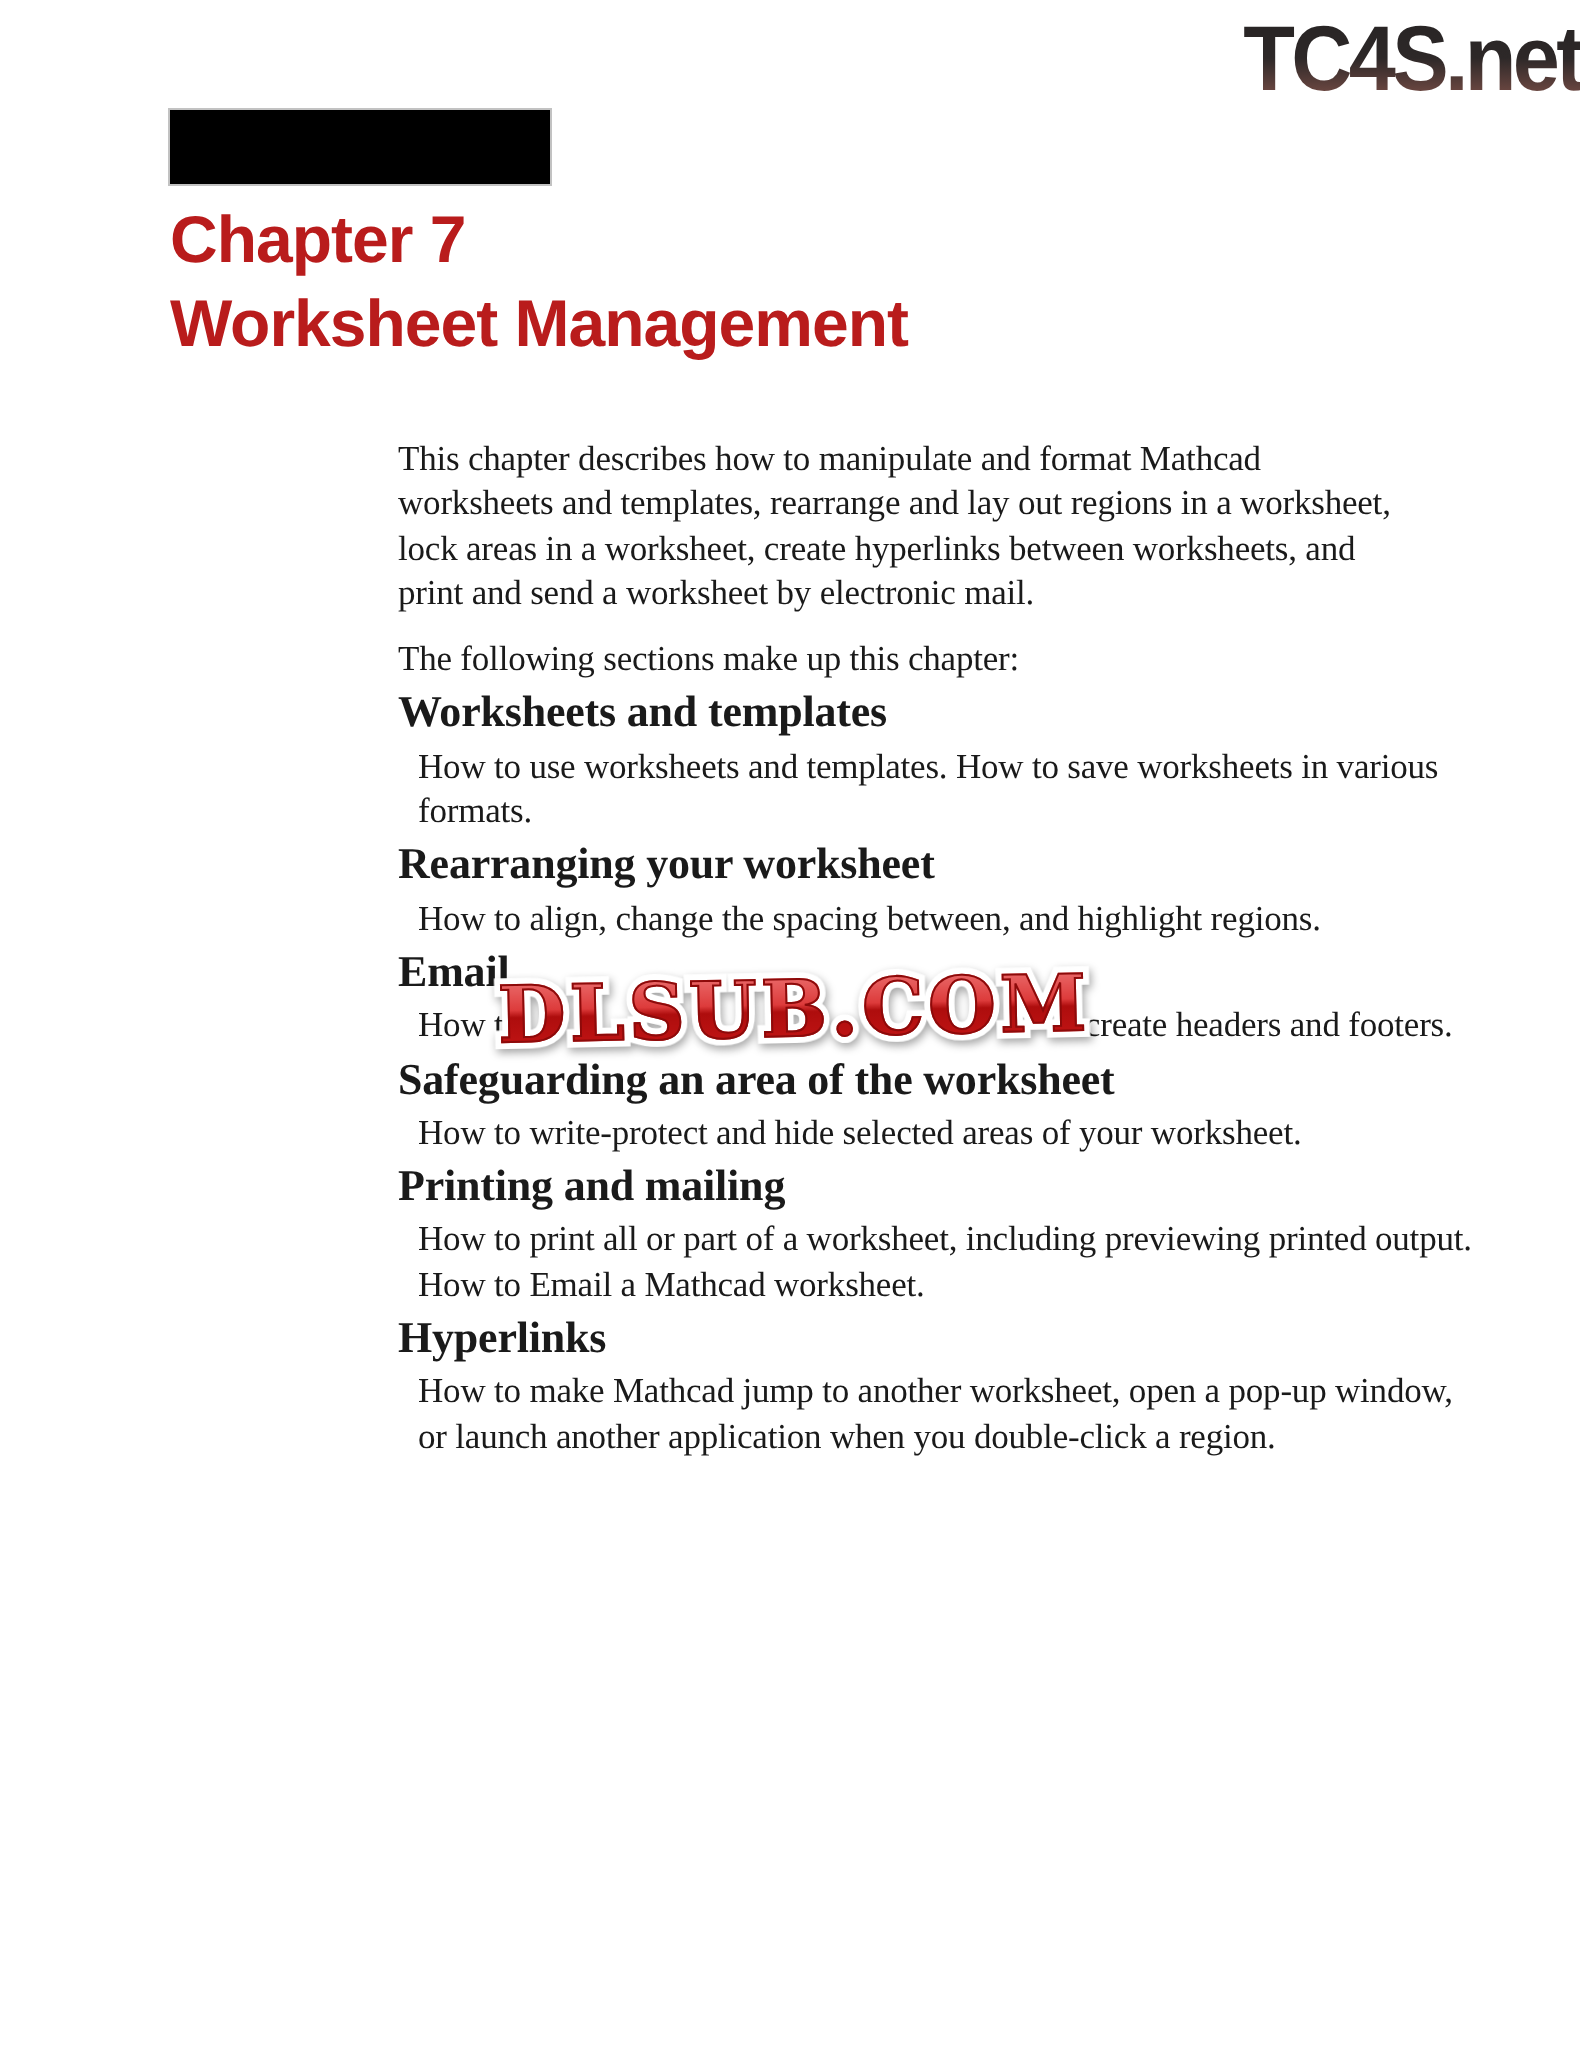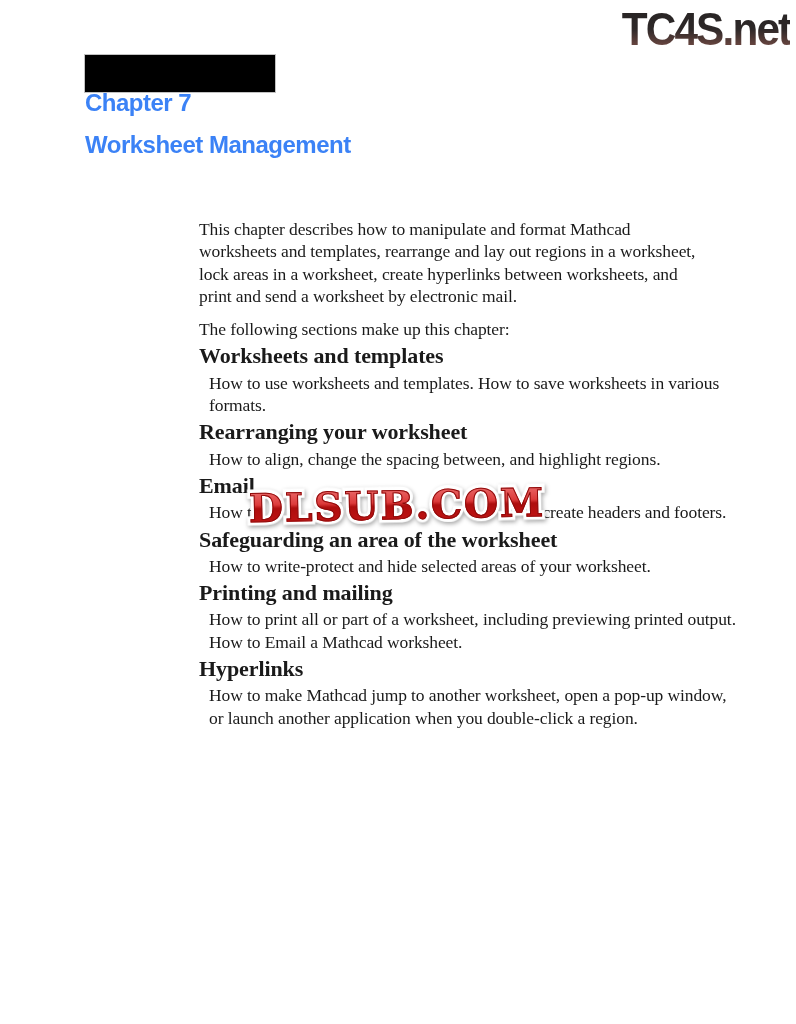--- a/index.html
+++ b/index.html
@@ -17,27 +17,27 @@
   
   .redaction-bar {
     position: absolute;
     left: 85px; top: 55px;
     width: 190px; height: 37px;
     background: #000;
     box-shadow: 0 0 0 1px #c2c2c2;
   }
   .chapter-heading {
     position: absolute;
-    left: 85px; top: 82px;
+    left: 85px; top: 99px;
     font-family: "Liberation Sans", sans-serif;
     font-weight: bold;
-    font-size: 24px;
+    font-size: 33px;
     line-height: 42px;
     letter-spacing: -0.5px;
-    color: #3b82f6;
+    color: #b91c1c;
     white-space: pre-line;
   }
 
   
   .content {
     position: absolute;
     left: 199px; top: 190px;
     width: 552px;
     font-size: 17.5px;
     line-height: 22.3px;

